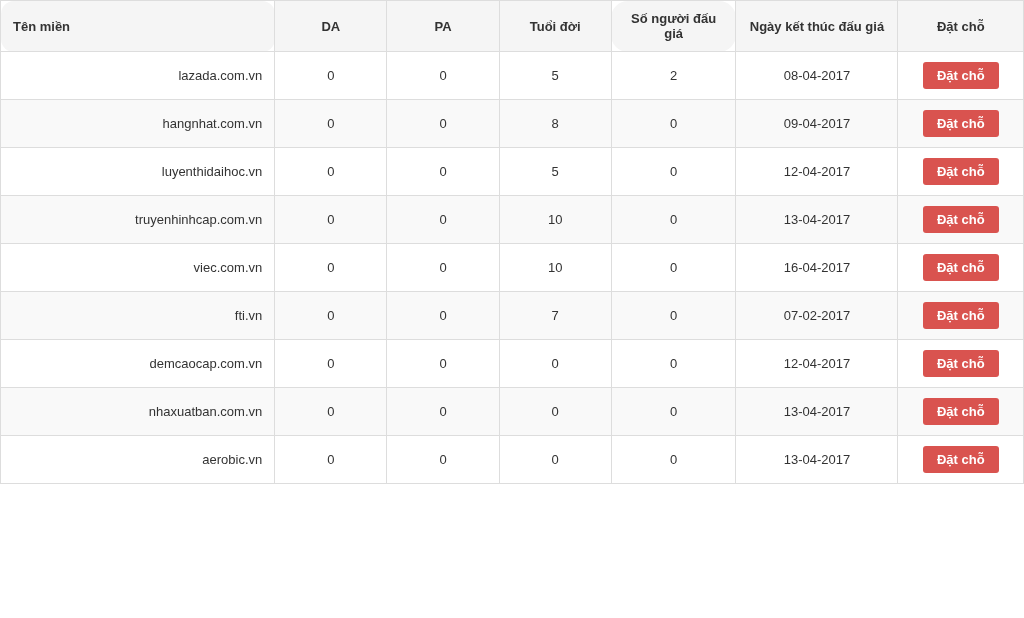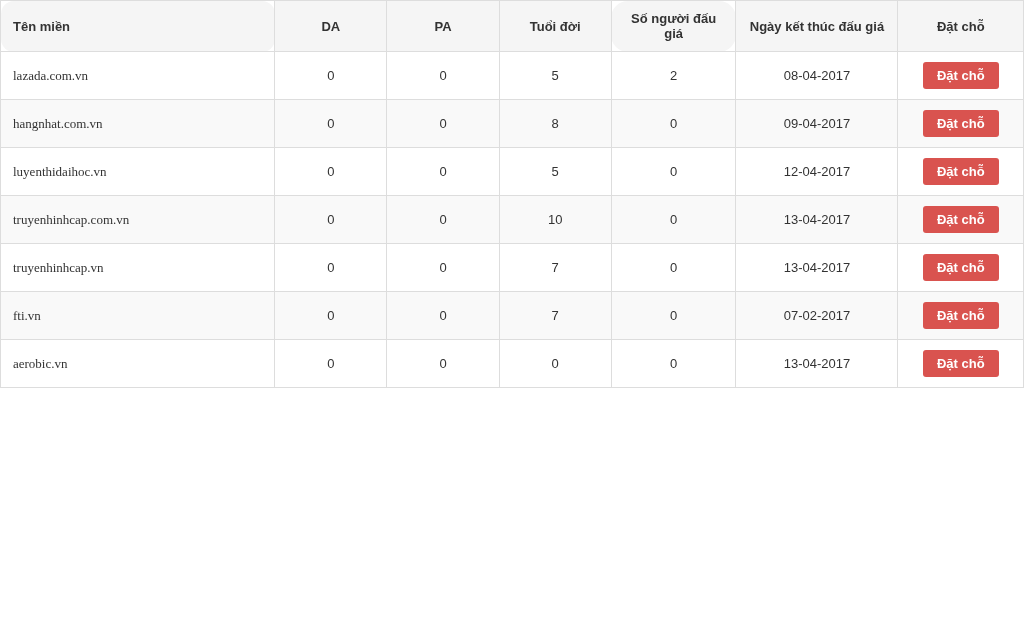--- a/index.html
+++ b/index.html
@@ -44,22 +44,21 @@
       background-color: #f9f9f9;
     }
     tbody td {
       padding: 10px 12px;
       text-align: center;
       border: 1px solid #ddd;
       font-size: 13px;
       vertical-align: middle;
     }
     tbody td:first-child {
-      text-align: left;
-      font-family: Liberation Serif, serif;
+      text-align: right;
     }
     .btn-datcho {
       background-color: #d9534f;
       color: #fff;
       border: none;
       padding: 6px 14px;
       border-radius: 3px;
       cursor: pointer;
       font-size: 13px;
       font-weight: bold;
@@ -138,35 +137,53 @@
         <tr>
           <td>truyenhinhcap.com.vn</td>
           <td>0</td>
           <td>0</td>
           <td>10</td>
           <td>0</td>
           <td>13-04-2017</td>
           <td><button class="btn-datcho">Đặt chỗ</button></td>
         </tr>
         <tr>
-          <td>truyenhinhcap.vn</td>
+          <td>viec.com.vn</td>
           <td>0</td>
           <td>0</td>
-          <td>7</td>
+          <td>10</td>
           <td>0</td>
-          <td>13-04-2017</td>
+          <td>16-04-2017</td>
           <td><button class="btn-datcho">Đặt chỗ</button></td>
         </tr>
         <tr>
           <td>fti.vn</td>
           <td>0</td>
           <td>0</td>
           <td>7</td>
           <td>0</td>
           <td>07-02-2017</td>
+          <td><button class="btn-datcho">Đặt chỗ</button></td>
+        </tr>
+        <tr>
+          <td>demcaocap.com.vn</td>
+          <td>0</td>
+          <td>0</td>
+          <td>0</td>
+          <td>0</td>
+          <td>12-04-2017</td>
+          <td><button class="btn-datcho">Đặt chỗ</button></td>
+        </tr>
+        <tr>
+          <td>nhaxuatban.com.vn</td>
+          <td>0</td>
+          <td>0</td>
+          <td>0</td>
+          <td>0</td>
+          <td>13-04-2017</td>
           <td><button class="btn-datcho">Đặt chỗ</button></td>
         </tr>
         <tr>
           <td>aerobic.vn</td>
           <td>0</td>
           <td>0</td>
           <td>0</td>
           <td>0</td>
           <td>13-04-2017</td>
           <td><button class="btn-datcho">Đặt chỗ</button></td>

